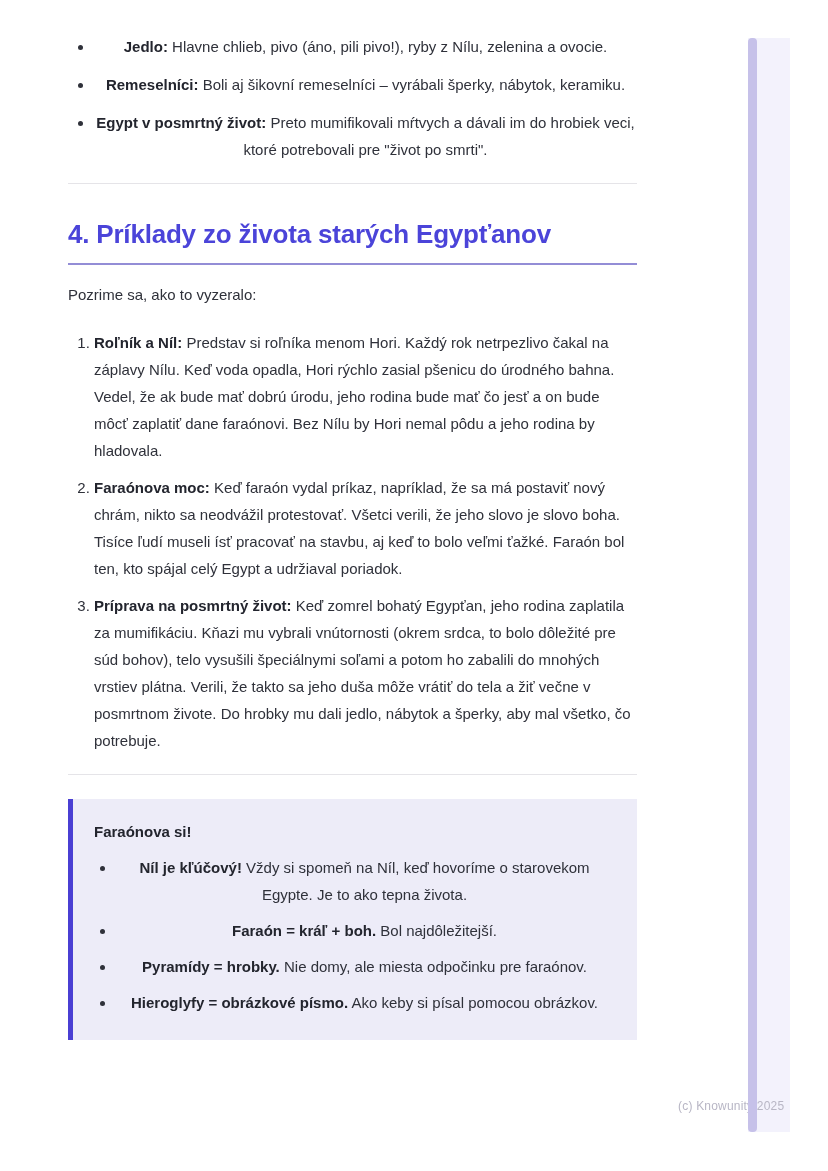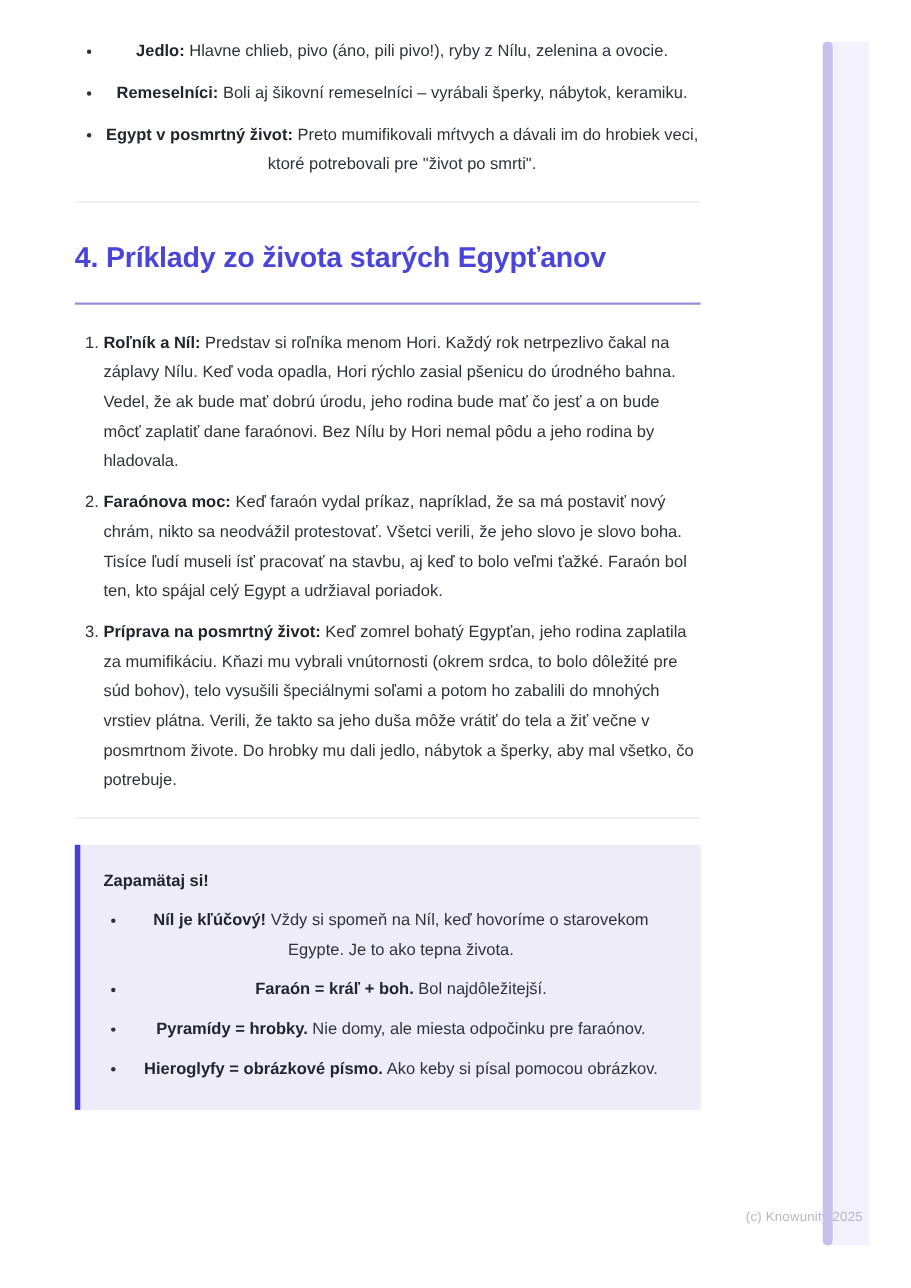--- a/index.html
+++ b/index.html
@@ -33,21 +33,21 @@
   hr.divider{
     border:none;border-top:1px solid var(--color-divider,#e5e4e8);
     margin:20px 0 0;height:0;
   }
   h2.section-heading{
     margin:33px 0 0;
     font-size:26px;line-height:34px;font-weight:700;
     letter-spacing:-0.2px;
     color:var(--color-accent,#4b44d9);
     border-bottom:2px solid var(--color-heading-underline,#938dd6);
-    padding-bottom:24px;
+    padding-bottom:12px;
   }
   p.lead{margin:16px 0 0;}
   ol.examples-list{margin:21px 0 0;padding-left:26px;}
   ol.examples-list li{margin-bottom:10px;}
   .callout{
     margin-top:24px;
     background:var(--color-callout-bg,#edecf8);
     border-left:5px solid var(--color-callout-border,#4a3fd3);
     padding:19px 24px 24px 21px;
   }
@@ -81,35 +81,36 @@
 
       <li><span class="b">Remeselníci:</span> <span>Boli aj šikovní remeselníci – vyrábali šperky, nábytok, keramiku.</span></li>
 
       <li><span class="b">Egypt v posmrtný život:</span> <span>Preto mumifikovali mŕtvych a dávali im do hrobiek veci, ktoré potrebovali pre "život po smrti".</span></li>
     </ul>
 
   <hr class="divider">
 
   <h2 class="section-heading">4. Príklady zo života starých Egypťanov</h2>
 
+  <p class="lead">Pozrime sa, ako to vyzeralo:</p>
 
   <ol class="examples-list">
 
       <li><span class="b">Roľník a Níl:</span> <span>Predstav si roľníka menom Hori. Každý rok netrpezlivo čakal na záplavy Nílu. Keď voda opadla, Hori rýchlo zasial pšenicu do úrodného bahna. Vedel, že ak bude mať dobrú úrodu, jeho rodina bude mať čo jesť a on bude môcť zaplatiť dane faraónovi. Bez Nílu by Hori nemal pôdu a jeho rodina by hladovala.</span></li>
 
       <li><span class="b">Faraónova moc:</span> <span>Keď faraón vydal príkaz, napríklad, že sa má postaviť nový chrám, nikto sa neodvážil protestovať. Všetci verili, že jeho slovo je slovo boha. Tisíce ľudí museli ísť pracovať na stavbu, aj keď to bolo veľmi ťažké. Faraón bol ten, kto spájal celý Egypt a udržiaval poriadok.</span></li>
 
       <li><span class="b">Príprava na posmrtný život:</span> <span>Keď zomrel bohatý Egypťan, jeho rodina zaplatila za mumifikáciu. Kňazi mu vybrali vnútornosti (okrem srdca, to bolo dôležité pre súd bohov), telo vysušili špeciálnymi soľami a potom ho zabalili do mnohých vrstiev plátna. Verili, že takto sa jeho duša môže vrátiť do tela a žiť večne v posmrtnom živote. Do hrobky mu dali jedlo, nábytok a šperky, aby mal všetko, čo potrebuje.</span></li>
     </ol>
 
   <hr class="divider">
 
 
   <div class="callout">
-    <div class="callout-title">Zapamätaj si!</div>
+    <div class="callout-title">Faraónova si!</div>
     <ul class="callout-list">
 
         <li><span class="b">Níl je kľúčový!</span> <span>Vždy si spomeň na Níl, keď hovoríme o starovekom Egypte. Je to ako tepna života.</span></li>
 
         <li><span class="b">Faraón = kráľ + boh.</span> <span>Bol najdôležitejší.</span></li>
 
         <li><span class="b">Pyramídy = hrobky.</span> <span>Nie domy, ale miesta odpočinku pre faraónov.</span></li>
 
         <li><span class="b">Hieroglyfy = obrázkové písmo.</span> <span>Ako keby si písal pomocou obrázkov.</span></li>
       </ul>

